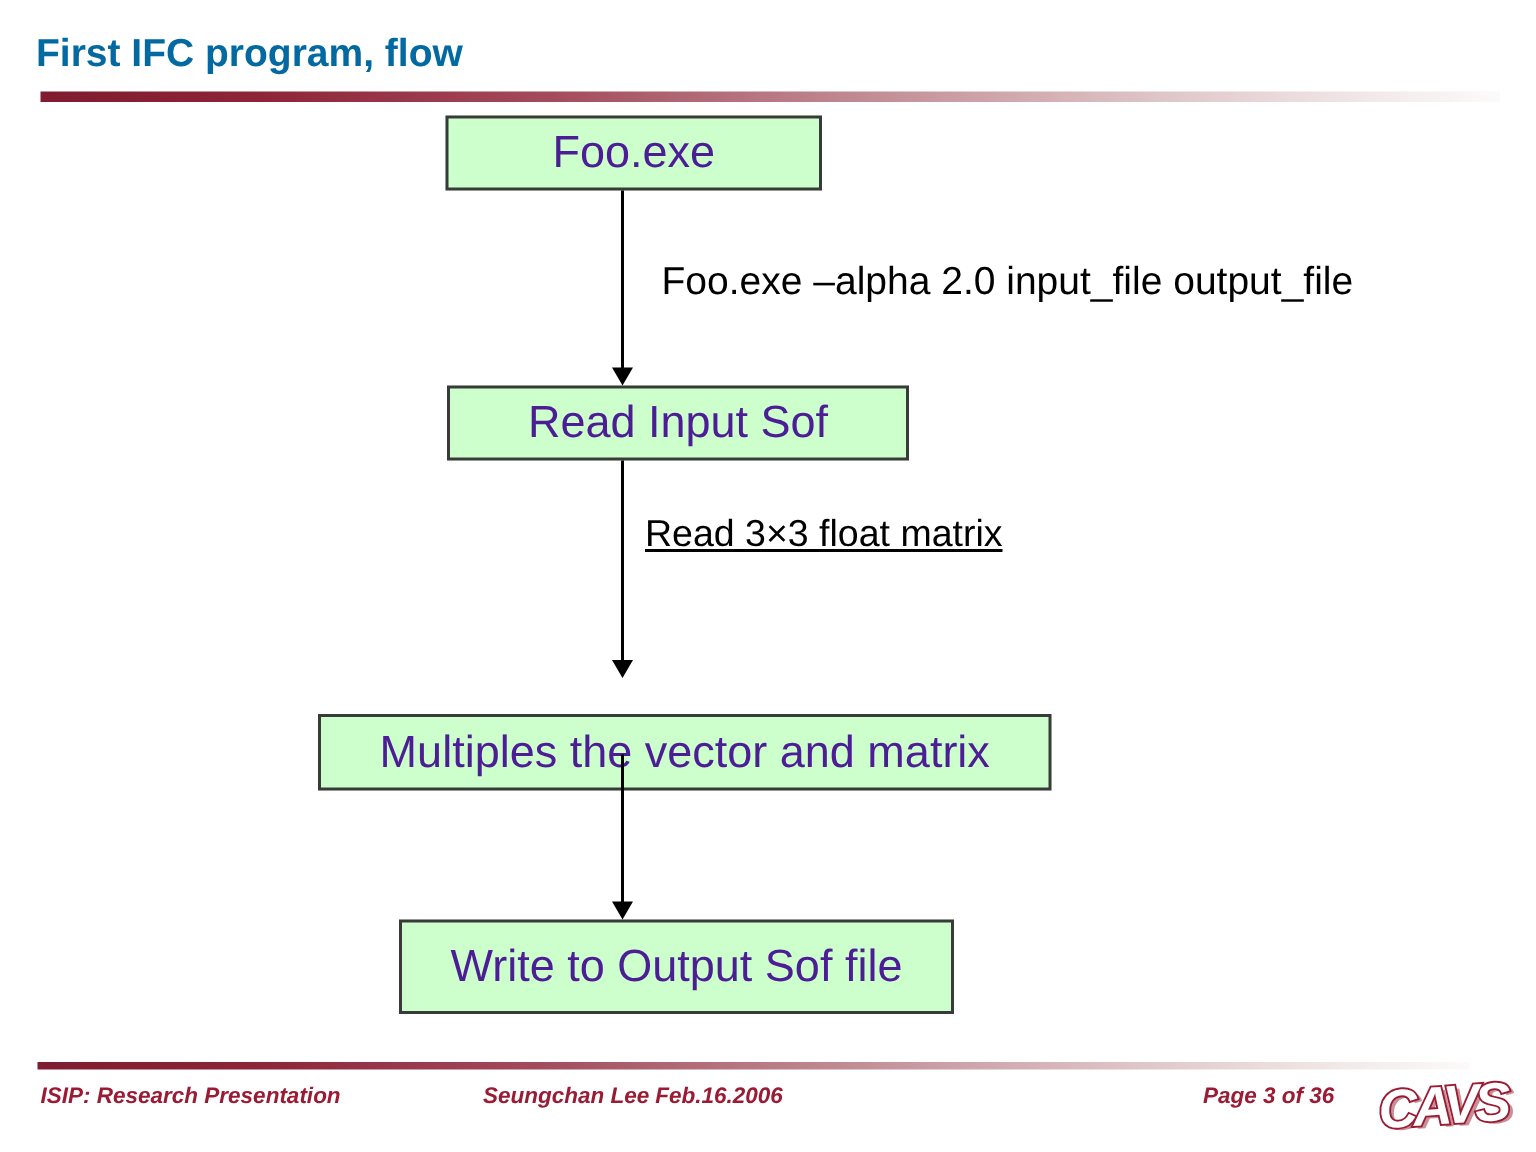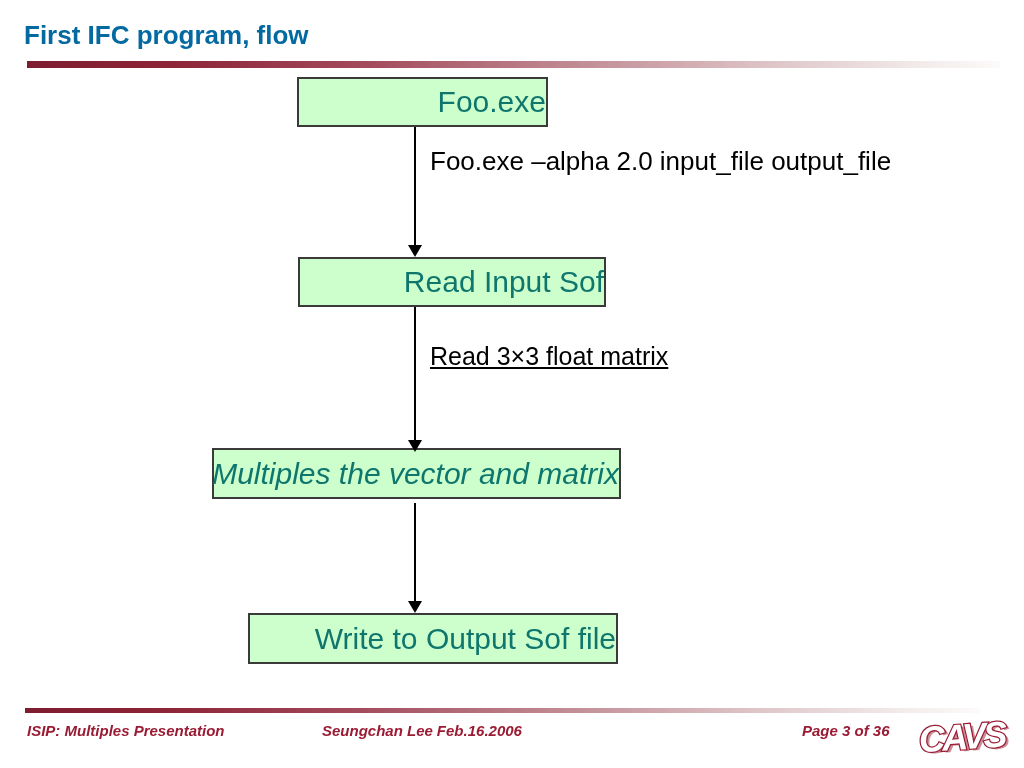--- a/index.html
+++ b/index.html
@@ -48,29 +48,29 @@
   }
 
   
   .box {
     position: absolute;
     box-sizing: border-box;
     background: #ccffcc;
     border: 2px solid #3a3a3a;
     display: flex;
     align-items: center;
-    justify-content: flex-end;
+    justify-content: center;
     font-size: 30px;
-    color: #0f766e;
+    color: #4c1d95;
     white-space: nowrap;
   }
   .box1 { left: 297px; top: 77px;  width: 251px; height: 50px; }
   .box2 { left: 298px; top: 257px; width: 308px; height: 50px; }
-  .box3 { left: 212px; top: 448px; width: 409px; height: 51px; font-style: italic; }
-  .box4 { left: 248px; top: 613px; width: 370px; height: 51px; }
+  .box3 { left: 212px; top: 476px; width: 489px; height: 51px; }
+  .box4 { left: 266px; top: 613px; width: 370px; height: 63px; }
 
   
   .vline {
     position: absolute;
     left: 414px;
     width: 2px;
     background: #000000;
   }
   .vline1 { top: 127px; height: 120px; }
   .vline2 { top: 307px; height: 134px; }
@@ -89,21 +89,21 @@
   .ahead3 { top: 601px; }
 
   
   .ann {
     position: absolute;
     left: 430px;
     font-size: 26px;
     color: #000000;
     white-space: nowrap;
   }
-  .ann1 { top: 146px; }
+  .ann1 { top: 172px; margin-left: 11px; }
   .ann2 { top: 342px; font-size: 25px; text-decoration: underline; }
   .ann3 { top: 385px; font-size: 25px; }
 
   
   .footer-text {
     position: absolute;
     top: 722px;
     font-size: 15px;
     font-weight: bold;
     font-style: italic;
@@ -155,21 +155,21 @@
   <div class="ahead ahead1"></div>
   <div class="vline vline2"></div>
   <div class="ahead ahead2"></div>
   <div class="vline vline3"></div>
   <div class="ahead ahead3"></div>
 
   <div class="ann ann1">Foo.exe –alpha 2.0 input_file output_file</div>
   <div class="ann ann2">Read 3×3 float matrix</div>
 
   <div class="rule rule-bottom"></div>
-  <div class="footer-text footer-left">ISIP: Multiples Presentation</div>
+  <div class="footer-text footer-left">ISIP: Research Presentation</div>
   <div class="footer-text footer-center">
     <span class="author">Seungchan Lee</span><span class="date">Feb.16.2006</span>
   </div>
   <div class="footer-text footer-page">Page 3 of 36</div>
 
   <svg class="cavs-logo" viewBox="0 0 104 50" xmlns="http://www.w3.org/2000/svg">
     <text x="8" y="37" fill="#c98e96" stroke="none" transform="rotate(-4 52 25)">CAVS</text>
     <text x="5" y="35" fill="#ffffff" stroke="#9a1b33" stroke-width="2.5" paint-order="stroke fill" transform="rotate(-4 52 25)">CAVS</text>
   </svg>
 

